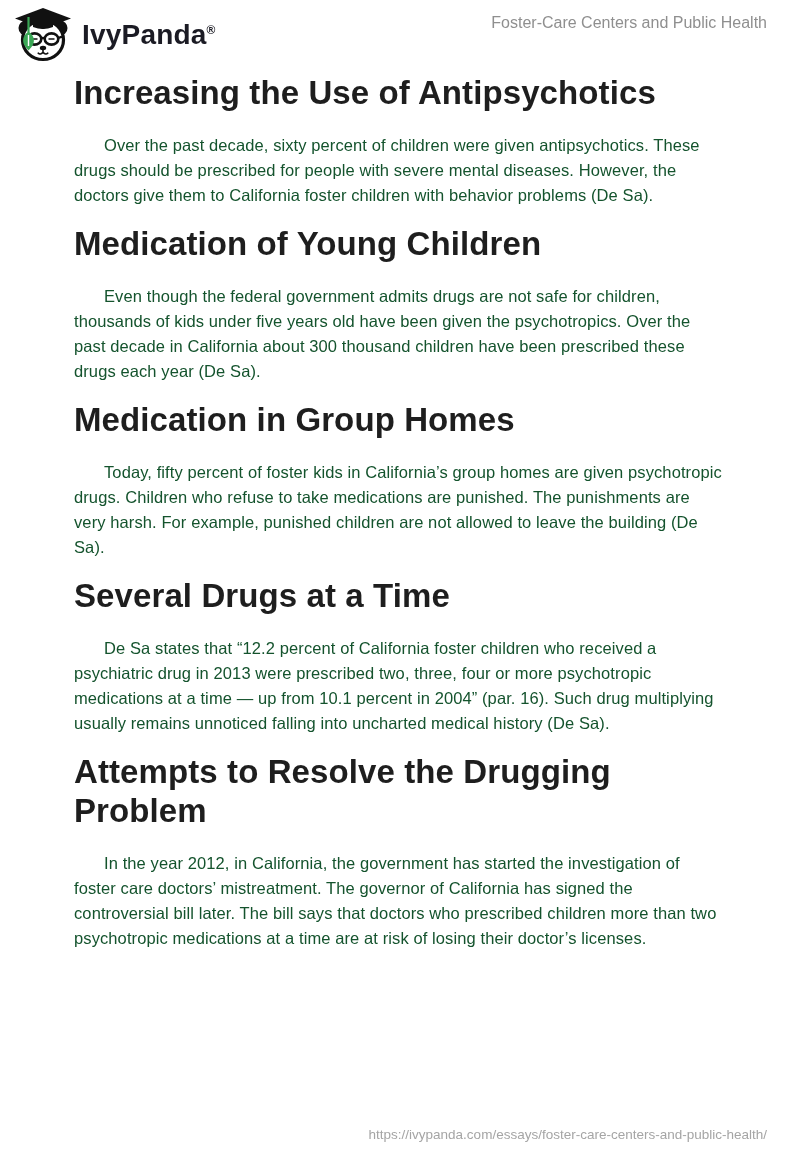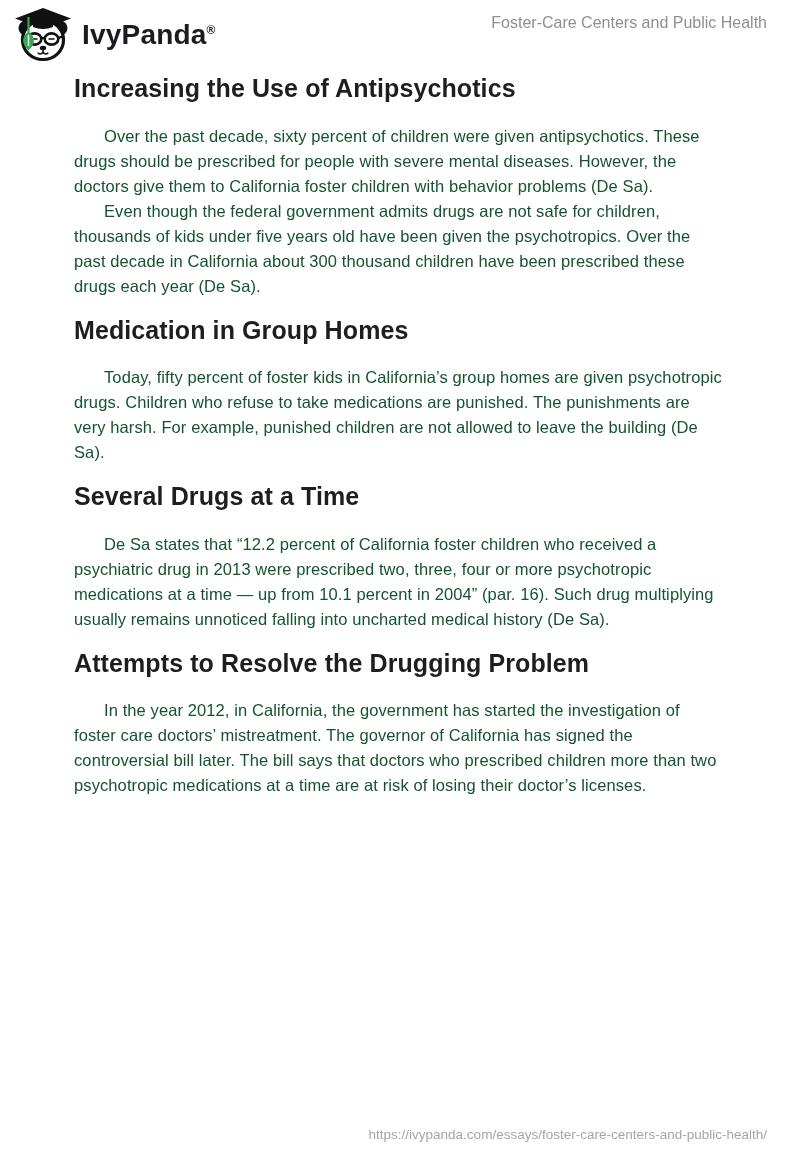--- a/index.html
+++ b/index.html
@@ -43,21 +43,21 @@
     position: absolute;
     top: 14px;
     right: 33px;
     font-size: 16px;
     color: #8f8f8f;
   }
 
   
   main { display: flow-root; padding: 0 74px; }
   section h2 {
-    font-size: 25px;
+    font-size: 33px;
     line-height: 1.18;
     font-weight: bold;
     color: #1e1e1e;
     margin: 17px 0 20px 0;
     letter-spacing: 0.1px;
   }
   section:first-of-type h2 { margin-top: 12px; }
   section p {
     font-size: 16.5px;
     line-height: 25px;
@@ -109,20 +109,21 @@
   </div>
   <div class="doc-title">Foster-Care Centers and Public Health</div>
 </header>
 
 <main>
   <section>
     <h2>Increasing the Use of Antipsychotics</h2>
     <p>Over the past decade, sixty percent of children were given antipsychotics. These drugs should be prescribed for people with severe mental diseases. However, the doctors give them to California foster children with behavior problems (De Sa).</p>
   </section>
   <section>
+    <h2>Medication of Young Children</h2>
     <p>Even though the federal government admits drugs are not safe for children, thousands of kids under five years old have been given the psychotropics. Over the past decade in California about 300 thousand children have been prescribed these drugs each year (De Sa).</p>
   </section>
   <section>
     <h2>Medication in Group Homes</h2>
     <p>Today, fifty percent of foster kids in California’s group homes are given psychotropic drugs. Children who refuse to take medications are punished. The punishments are very harsh. For example, punished children are not allowed to leave the building (De Sa).</p>
   </section>
   <section>
     <h2>Several Drugs at a Time</h2>
     <p>De Sa states that “12.2 percent of California foster children who received a psychiatric drug in 2013 were prescribed two, three, four or more psychotropic medications at a time — up from 10.1 percent in 2004” (par. 16). Such drug multiplying usually remains unnoticed falling into uncharted medical history (De Sa).</p>
   </section>

